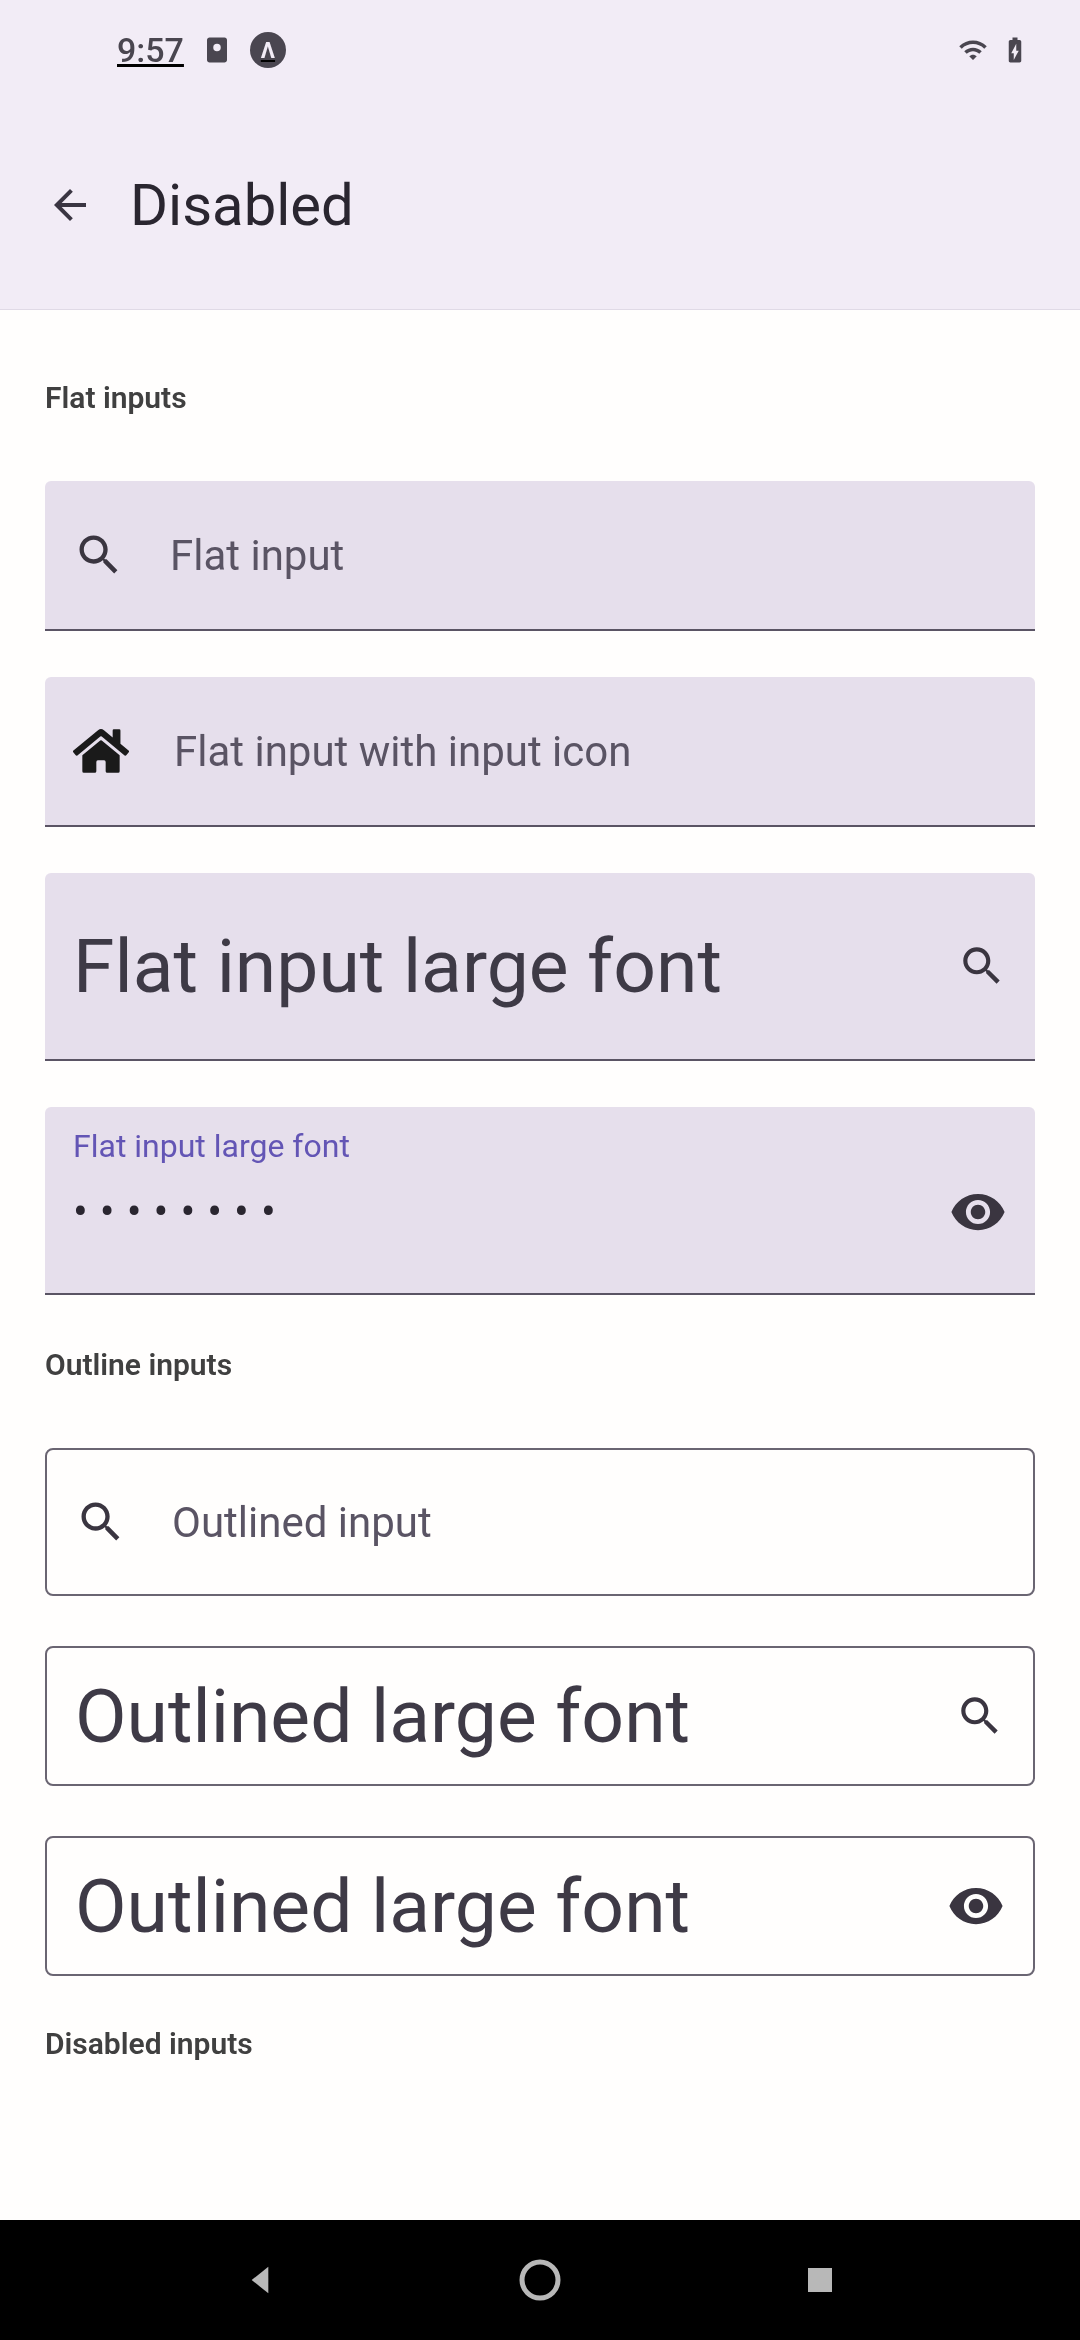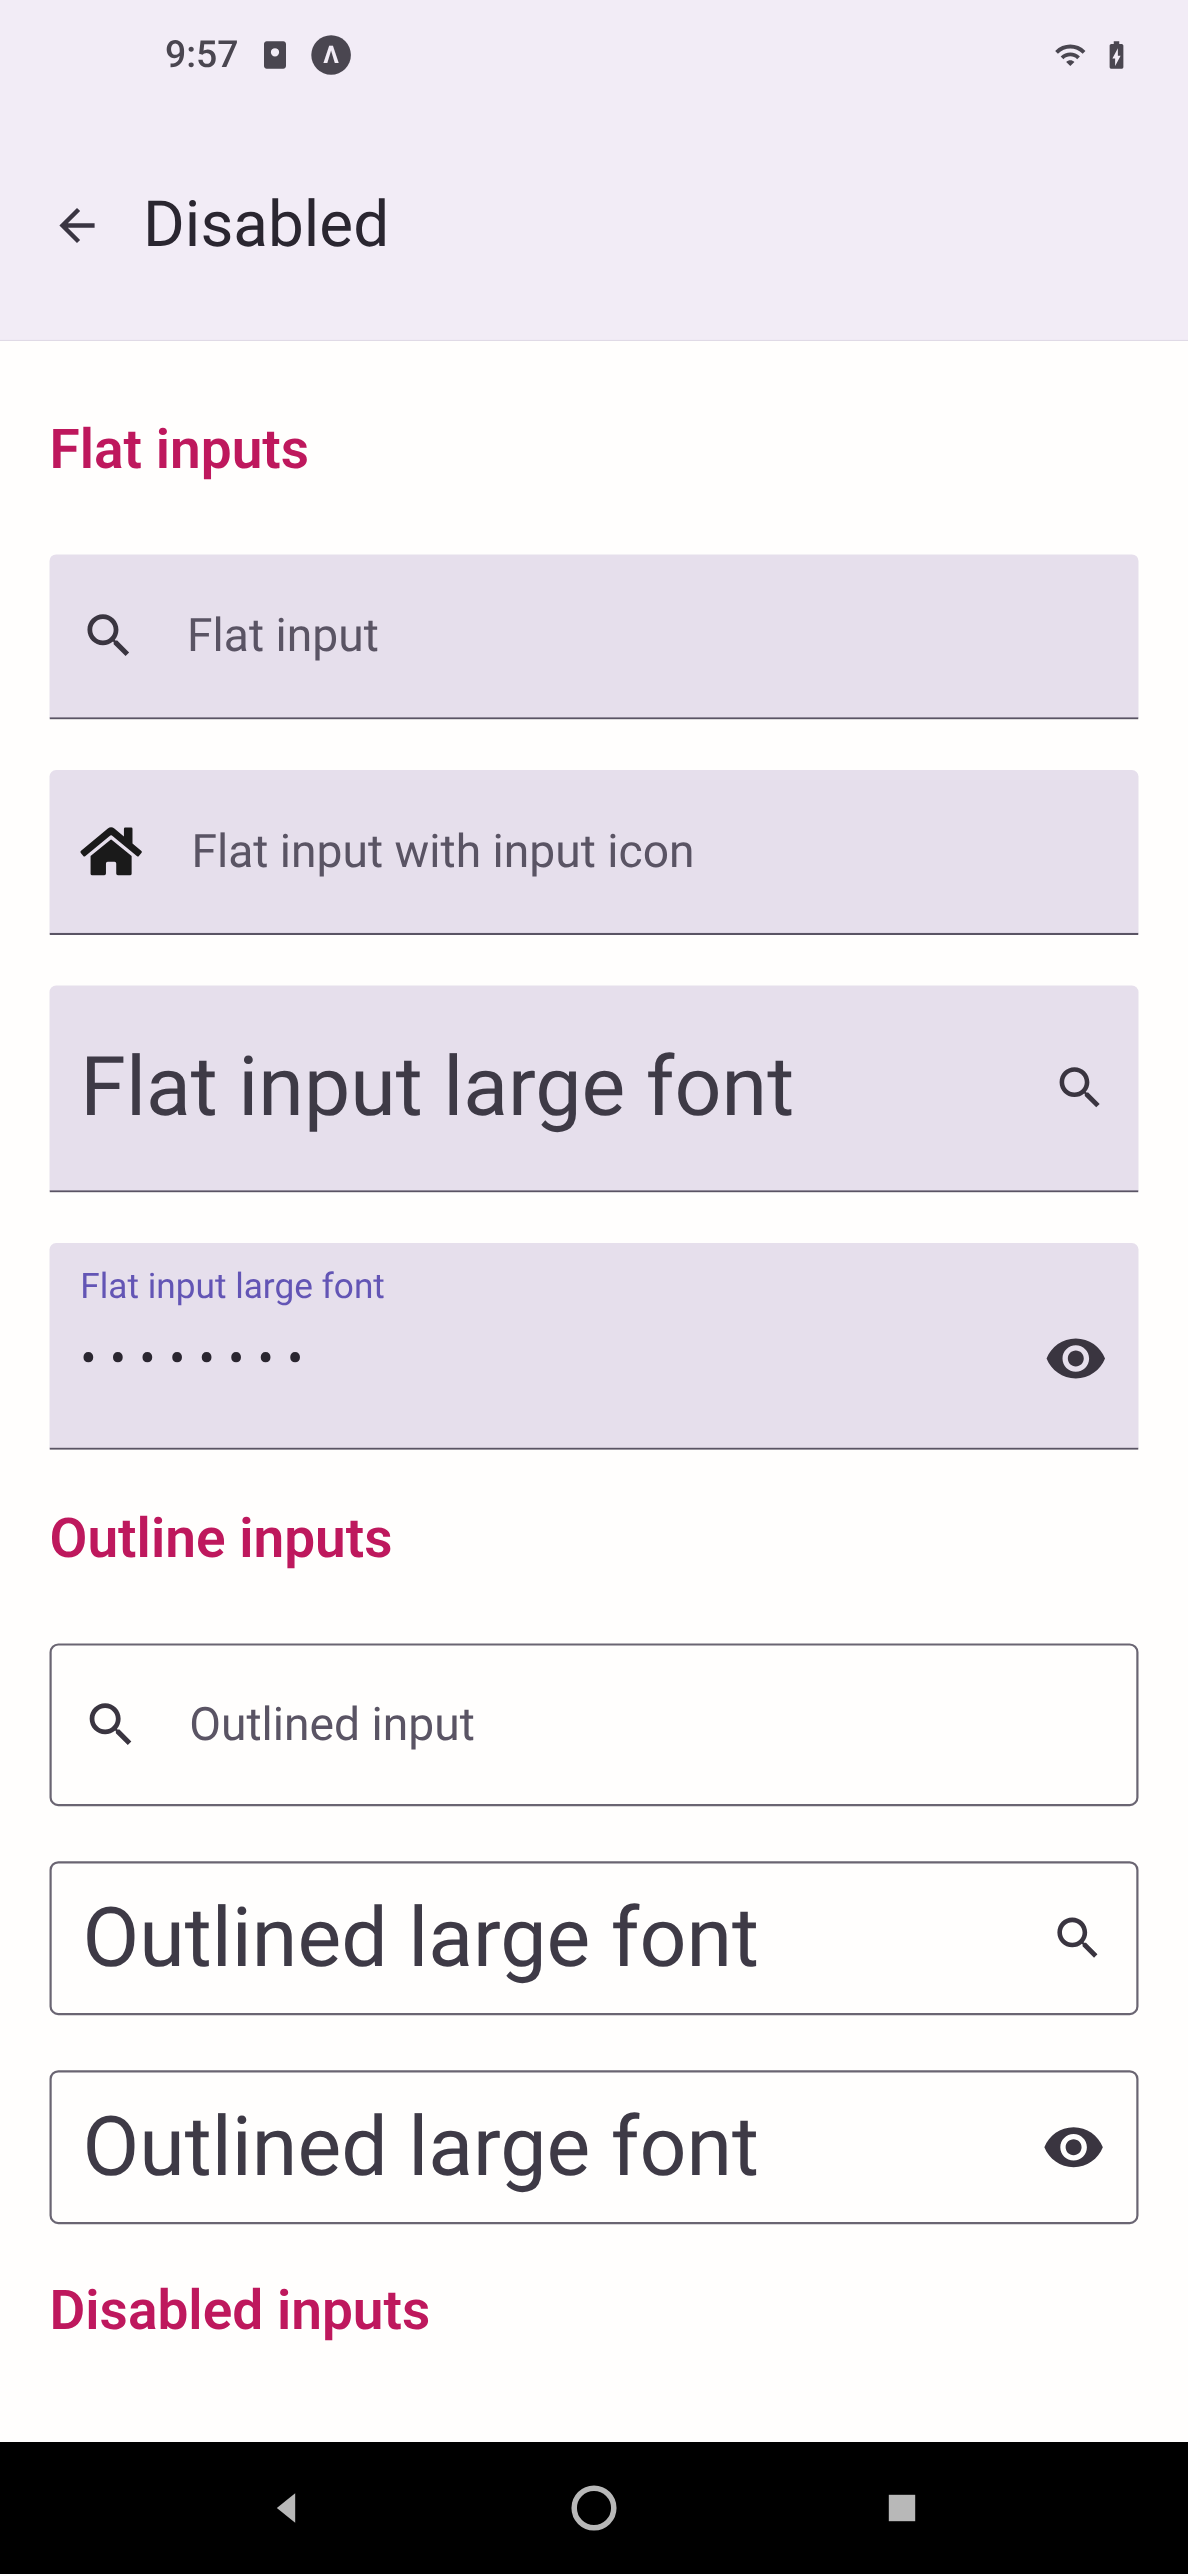--- a/index.html
+++ b/index.html
@@ -21,21 +21,22 @@
       background: #f2ecf6;
       display: flex;
       align-items: center;
       padding: 0 50px;
       justify-content: space-between;
     }
     .status-left {
       display: flex;
       align-items: center;
       gap: 18px;
-      margin-left: 100px;
+      margin-left: 67px;
+      text-decoration: underline;
     }
     .status-time {
       font-size: 34px;
       font-weight: 500;
       color: #4a4650;
     }
     .status-icon-small {
       width: 30px;
       height: 30px;
       fill: #4a4650;
@@ -71,23 +72,23 @@
       font-weight: 400;
       color: #2a2630;
     }
     .content {
       flex: 1;
       padding: 0 45px;
       background: #fffefd;
       overflow: hidden;
     }
     .section-title {
-      font-size: 50px;
+      font-size: 30px;
       font-weight: 600;
-      color: #be185d;
+      color: #404040;
       margin-top: 70px;
       margin-bottom: 66px;
     }
     .flat-input {
       background: #e6dfec;
       border: none;
       border-bottom: 2.5px solid #5a5464;
       border-radius: 6px 6px 0 0;
       display: flex;
       align-items: center;

